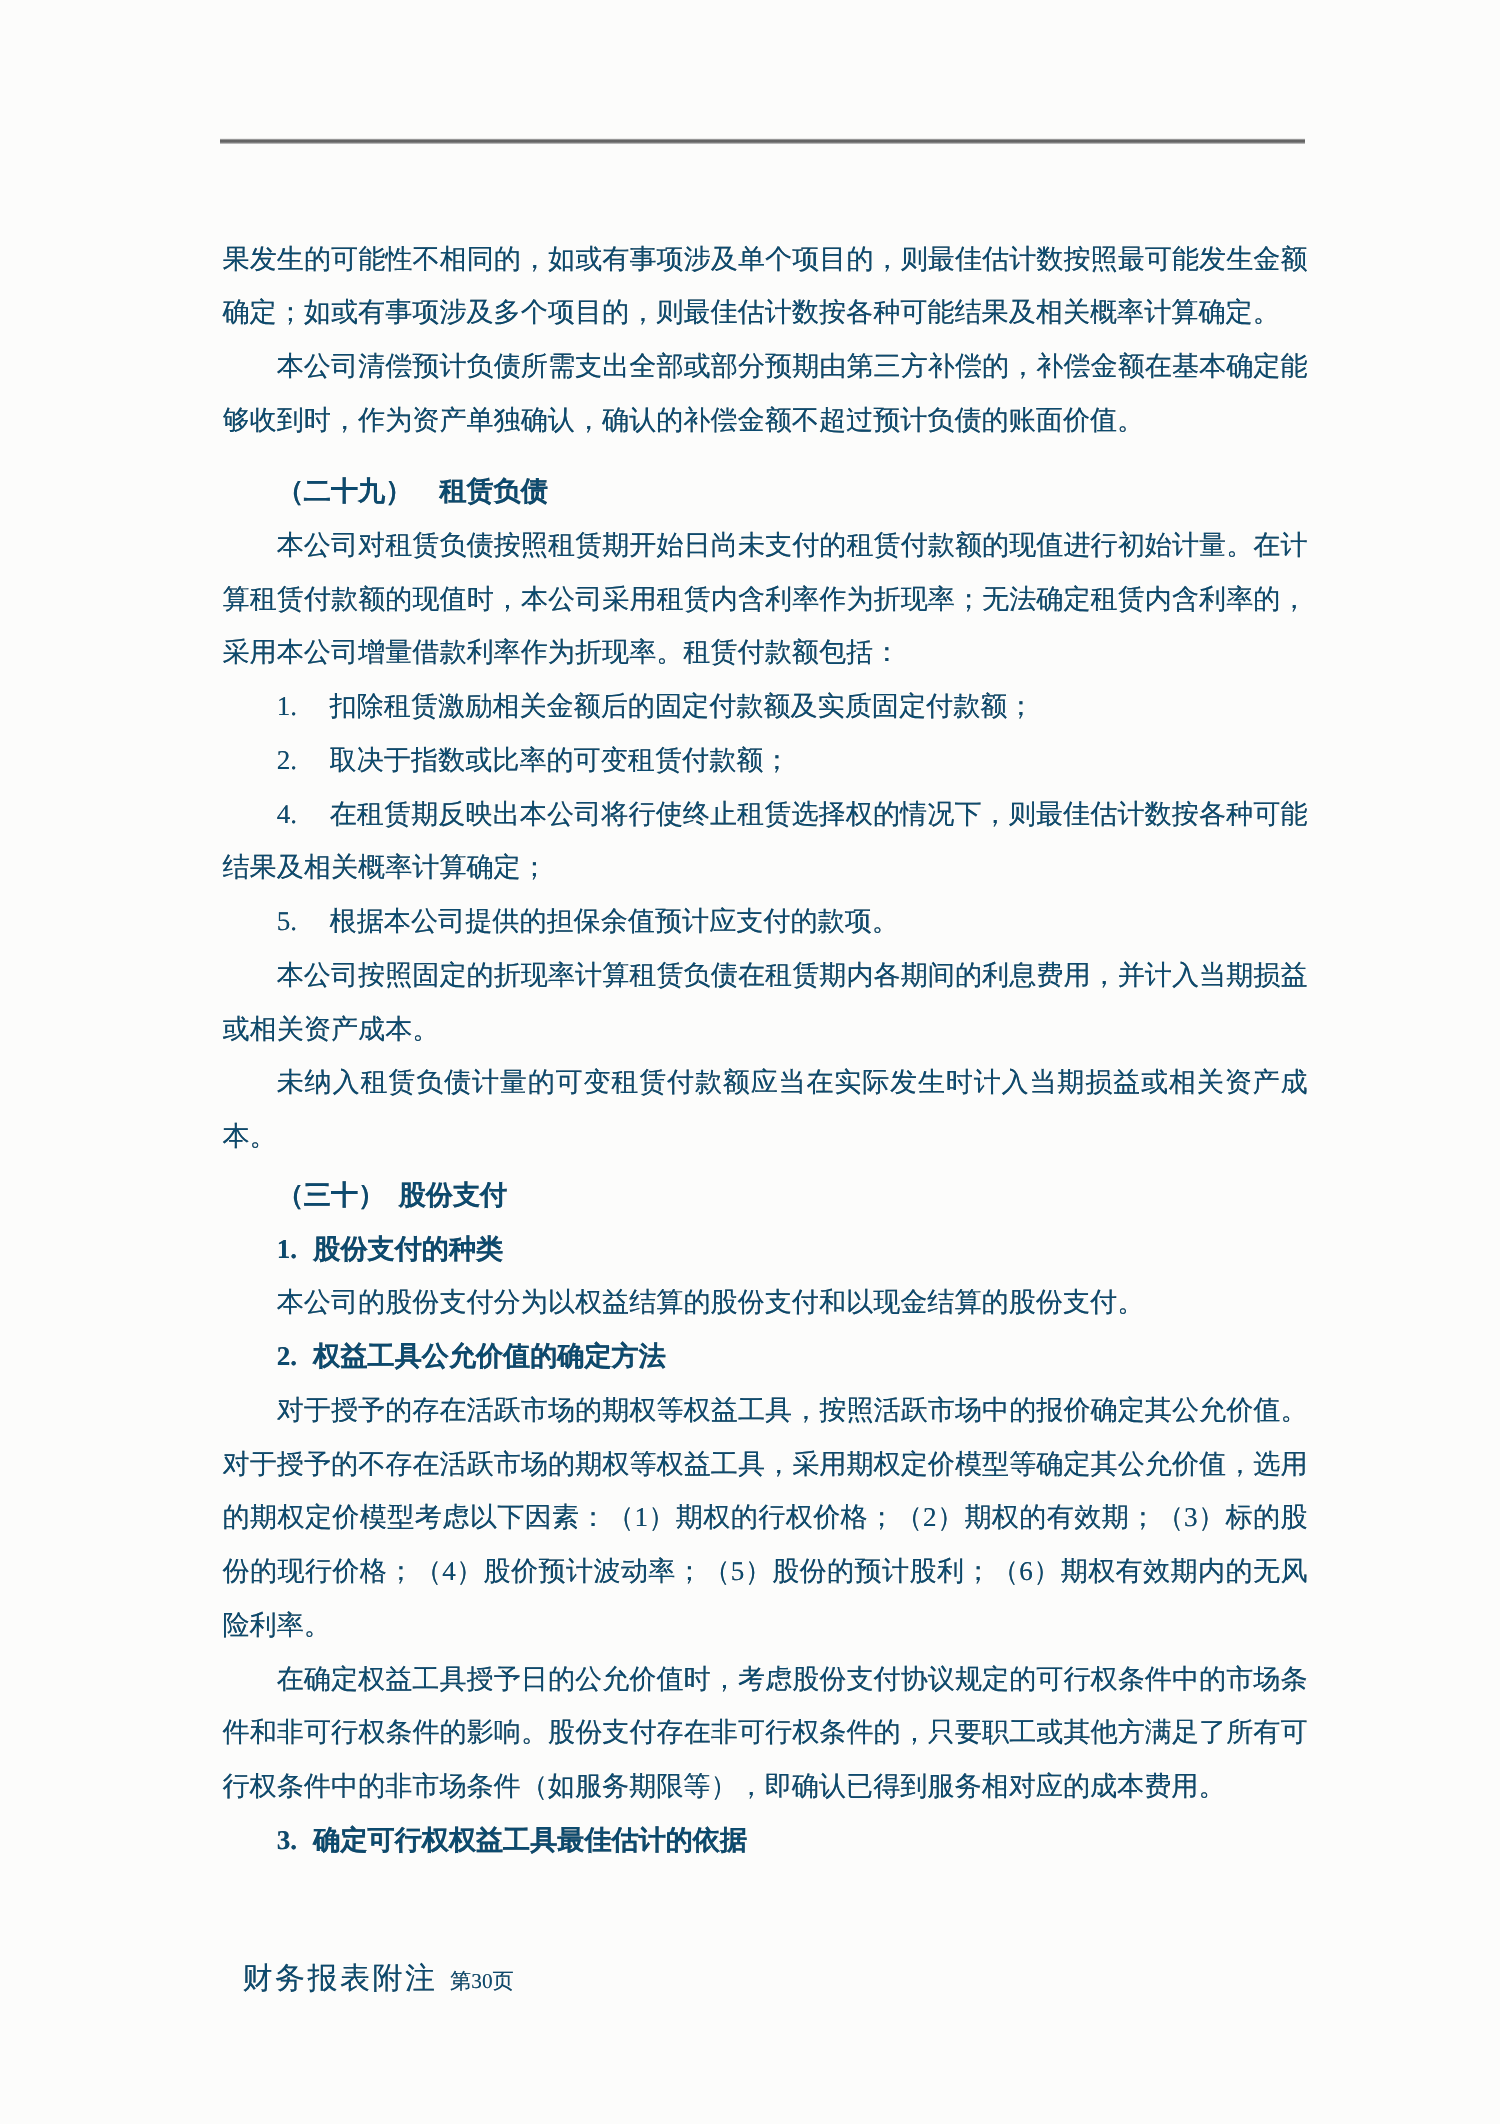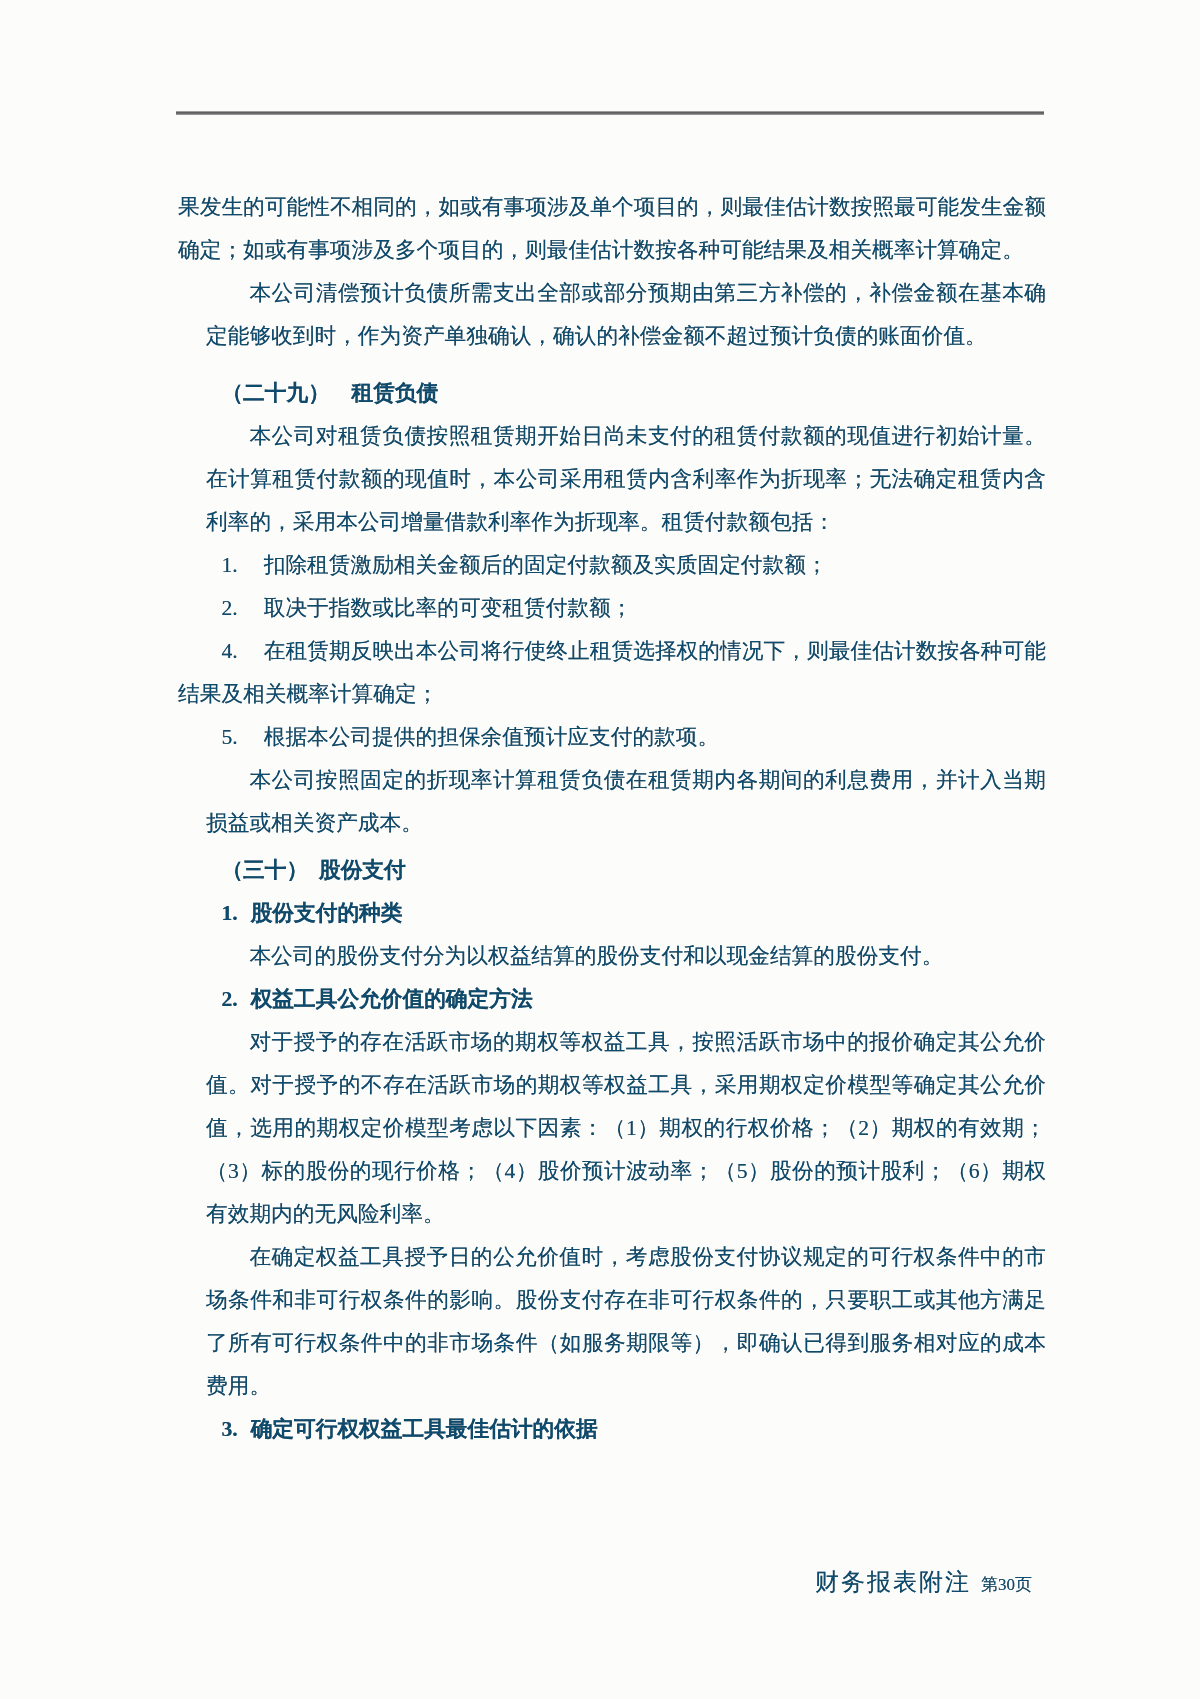--- a/index.html
+++ b/index.html
@@ -33,21 +33,21 @@
     font-size: 21.7px;
     line-height: 43px;
     text-align: justify;
     letter-spacing: 0;
     text-shadow: 0 0 0.5px rgba(20,20,20,0.55);
   }
   .content p {
     margin: 0;
     padding: 0;
   }
-  p.para-indent { text-indent: 2em; margin-left: 28px; }
+  p.para-indent { text-indent: 2em; }
   p.para-flush  { text-indent: 0; }
 
   .sec-heading {
     margin: 0;
     text-indent: 2em;
     font-weight: 700;
     text-align: left;
   }
   .sec-heading.h29 { margin-top: 14px; }
   .sec-heading.h30 { margin-top: 4px; }
@@ -60,24 +60,24 @@
   .sub-heading {
     margin: 0;
     text-indent: 2em;
     font-weight: 700;
     text-align: left;
   }
   .sub-heading .sub-num { margin-right: 0.6em; }
 
   .footer {
     position: absolute;
-    left: 164px;
+    left: 194px;
     top: 1566px;
     width: 868px;
-    text-align: right;
+    text-align: left;
     white-space: nowrap;
     text-shadow: 0 0 0.5px rgba(20,20,20,0.5);
   }
   .footer .footer-title {
     font-size: 24px;
     letter-spacing: 2px;
   }
   .footer .footer-page {
     font-size: 17px;
     margin-left: 10px;
@@ -104,20 +104,21 @@
 
     <p class="list-item"><span class="li-num">2.</span><span>取决于指数或比率的可变租赁付款额；</span></p>
 
 
     <p class="list-item"><span class="li-num">4.</span><span>在租赁期反映出本公司将行使终止租赁选择权的情况下，则最佳估计数按各种可能结果及相关概率计算确定；</span></p>
 
     <p class="list-item"><span class="li-num">5.</span><span>根据本公司提供的担保余值预计应支付的款项。</span></p>
 
     <p class="para-indent">本公司按照固定的折现率计算租赁负债在租赁期内各期间的利息费用，并计入当期损益或相关资产成本。</p>
 
+    <p class="para-indent">未纳入租赁负债计量的可变租赁付款额应当在实际发生时计入当期损益或相关资产成本。</p>
 
     <p class="sec-heading h30"><span class="sec-num-30">（三十）</span><span>股份支付</span></p>
 
     <p class="sub-heading"><span class="sub-num">1.</span><span>股份支付的种类</span></p>
 
     <p class="para-indent">本公司的股份支付分为以权益结算的股份支付和以现金结算的股份支付。</p>
 
     <p class="sub-heading"><span class="sub-num">2.</span><span>权益工具公允价值的确定方法</span></p>
 
     <p class="para-indent">对于授予的存在活跃市场的期权等权益工具，按照活跃市场中的报价确定其公允价值。对于授予的不存在活跃市场的期权等权益工具，采用期权定价模型等确定其公允价值，选用的期权定价模型考虑以下因素：（1）期权的行权价格；（2）期权的有效期；（3）标的股份的现行价格；（4）股价预计波动率；（5）股份的预计股利；（6）期权有效期内的无风险利率。</p>

